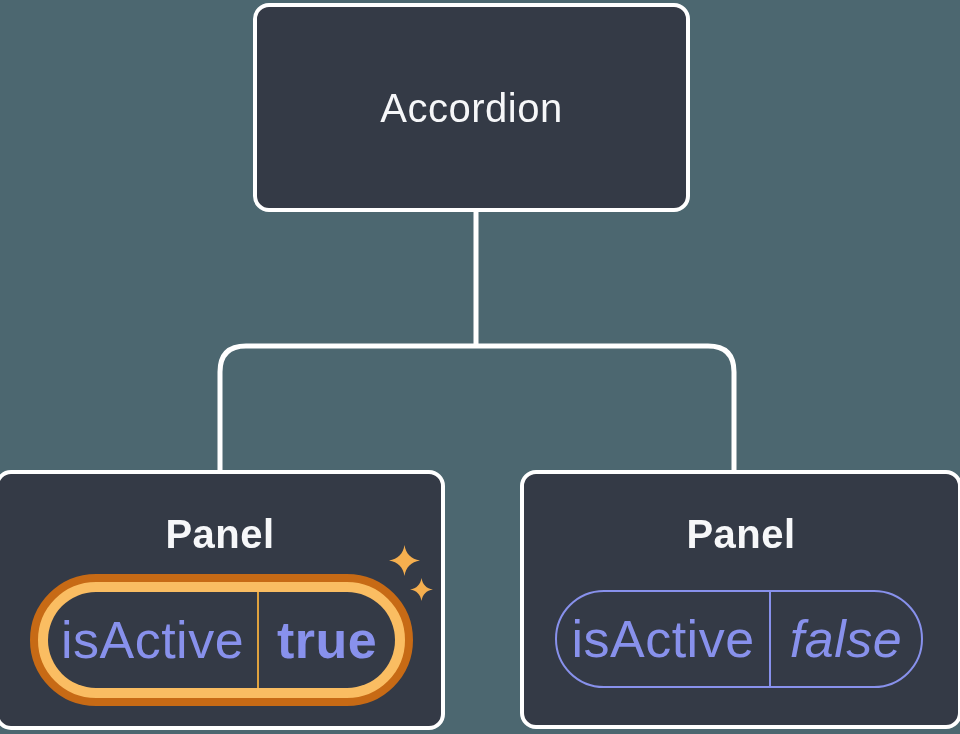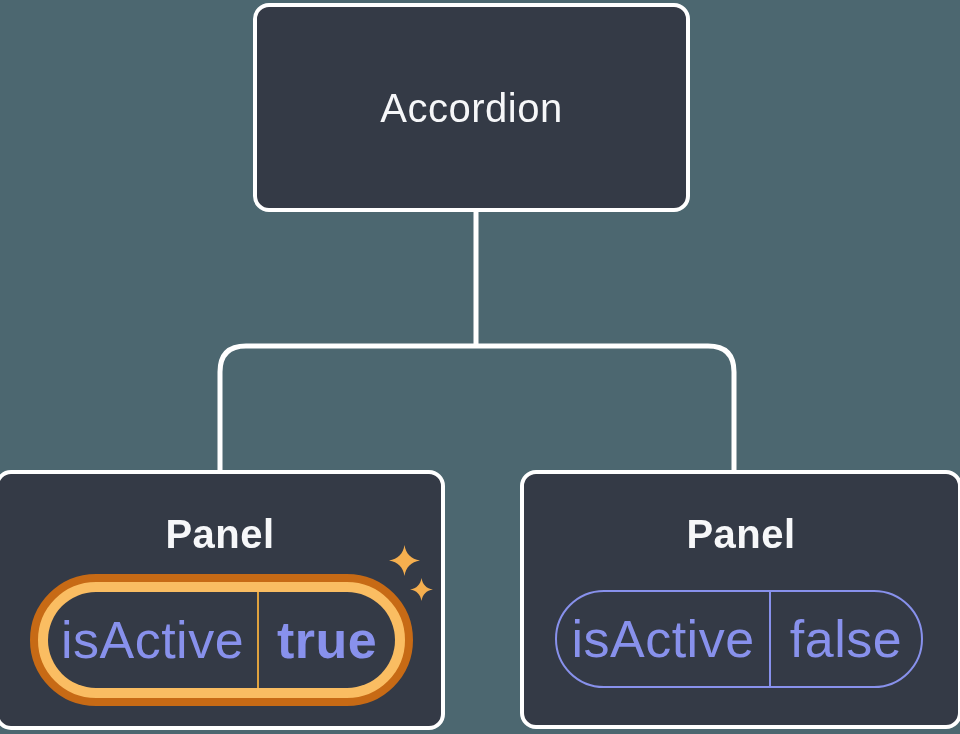--- a/index.html
+++ b/index.html
@@ -81,21 +81,21 @@
     position: absolute;
     left: 31px; top: 116px;
     width: 368px; height: 98px;
     border: 2px solid #8891EC;
     border-radius: 999px;
     display: flex;
     align-items: stretch;
     overflow: hidden;
   }
   .pill-inactive .cell-key   { width: 212px; }
-  .pill-inactive .cell-value { width: 150px; }
+  .pill-inactive .cell-value { width: 150px; font-style: italic; }
 
   .cell {
     display: flex;
     align-items: center;
     justify-content: center;
     color: #8891EC;
     font-size: 52px;
     letter-spacing: 0.5px;
   }
   .cell-value.bold { font-weight: 700; }

